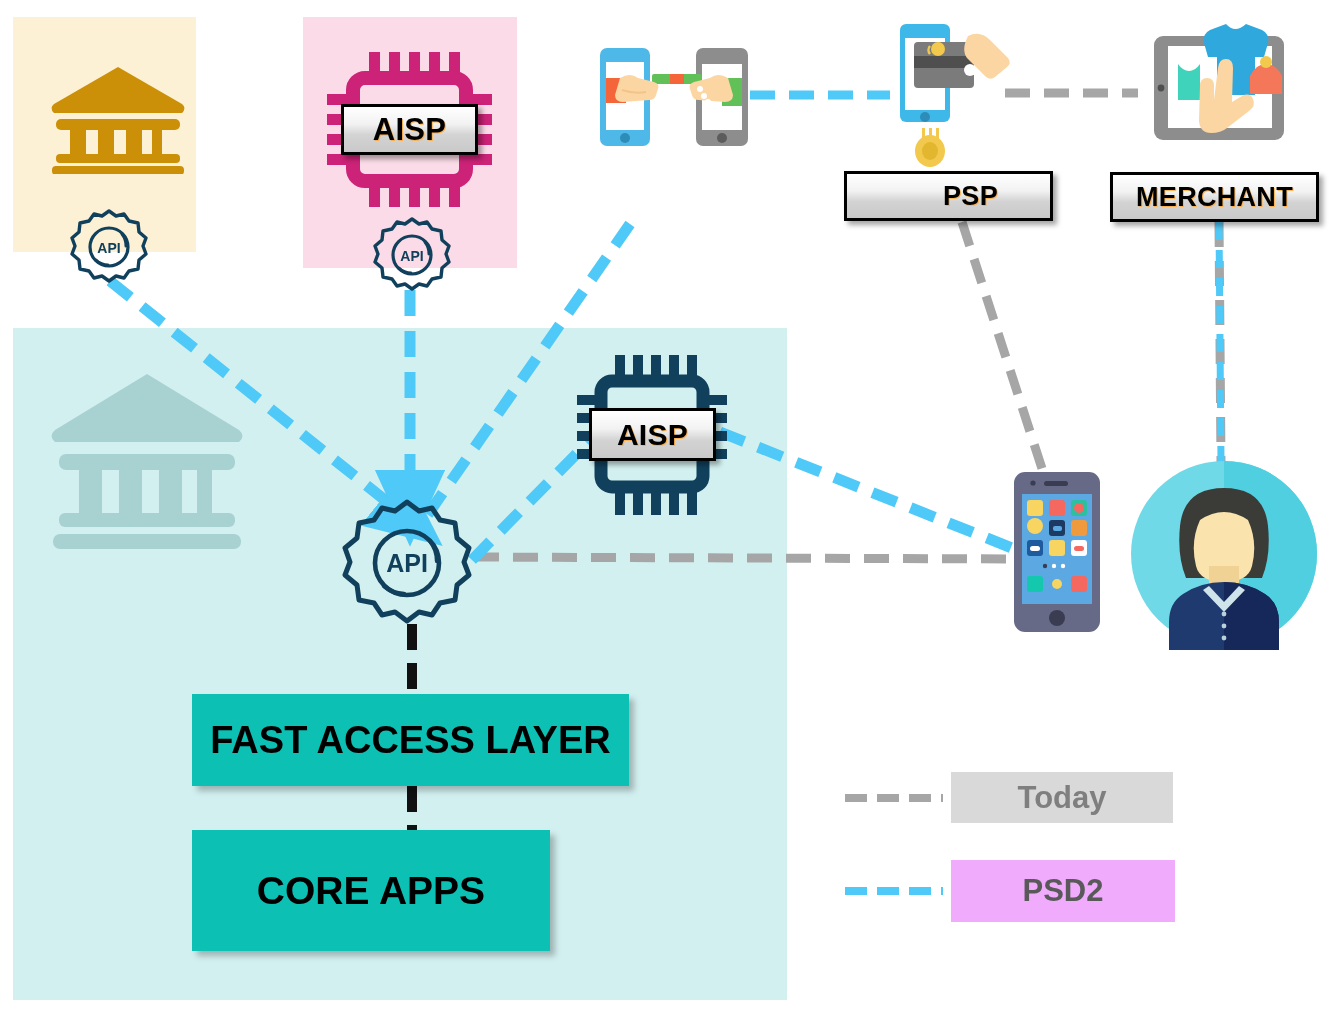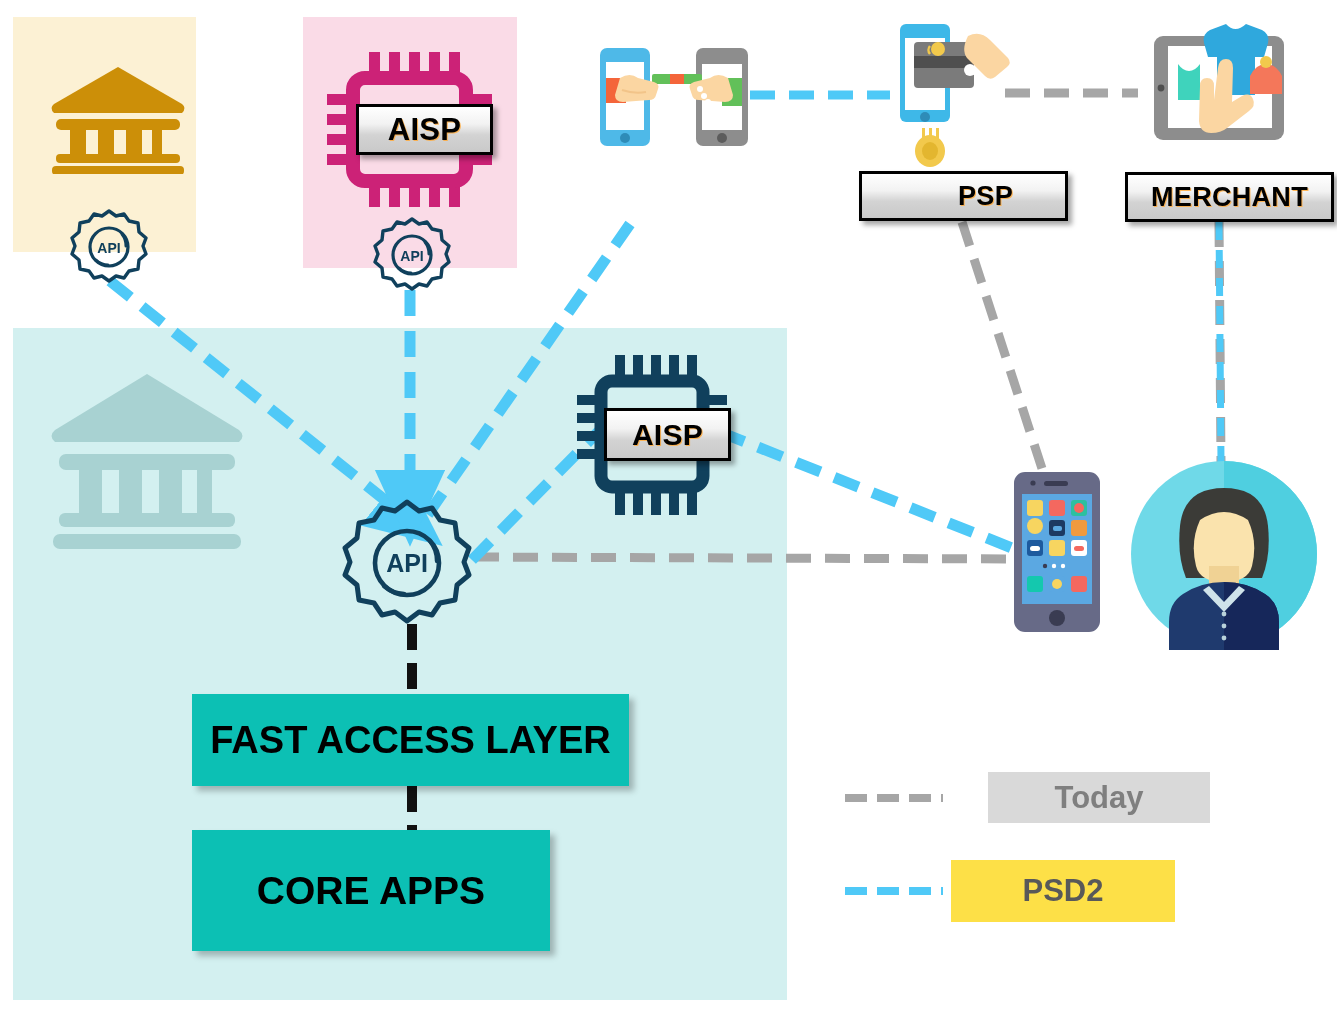--- a/index.html
+++ b/index.html
@@ -40,21 +40,20 @@
     border: 3px solid #000000;
     background: linear-gradient(to bottom, #ffffff 0%, #f2f2f2 38%, #d3d3d3 62%, #c9c9c9 100%);
     box-shadow: 4px 4px 5px rgba(0,0,0,0.35);
     display: flex;
     align-items: center;
     justify-content: center;
     color: #000000;
     font-weight: bold;
     letter-spacing: 0.3px;
     text-shadow: 1px 1px 0 rgba(255,170,60,0.85);
-    margin-left: 15px;
   }
   #plate-aisp-top    { left: 341px; top: 104px; width: 137px; height: 51px; font-size: 31px; }
   #plate-pisp        { left: 573px; top: 171px; width: 211px; height: 50px; font-size: 27px; }
   #plate-psp         { left: 844px; top: 171px; width: 209px; height: 50px; font-size: 27px; padding-left: 44px; }
   #plate-merchant    { left: 1110px; top: 172px; width: 209px; height: 50px; font-size: 27px; text-align: right; }
   #plate-aisp-core   { left: 589px; top: 408px; width: 127px; height: 53px; font-size: 30px; }
 
   
   .teal-box {
     position: absolute;
@@ -65,35 +64,35 @@
     justify-content: center;
     color: #000000;
     font-weight: bold;
   }
   #box-fast-access { left: 192px; top: 694px; width: 437px; height: 92px; font-size: 38px; }
   #box-core-apps   { left: 192px; top: 830px; width: 358px; height: 121px; font-size: 39px; }
 
   
   #legend { position: absolute; left: 845px; top: 772px; width: 340px; height: 160px; }
   .legend-row { position: absolute; display: flex; align-items: center; }
-  #legend-row-today { left: 0px; top: 0px; gap: 37px; }
+  #legend-row-today { left: 0px; top: 0px; }
   #legend-row-psd2  { left: 0px; top: 88px; }
   .legend-dash { width: 98px; height: 8px; margin-right: 8px; }
   .legend-dash.today {
     background: repeating-linear-gradient(to right, #a6a6a6 0 22px, transparent 22px 32px);
   }
   .legend-dash.psd2 {
     background: repeating-linear-gradient(to right, #4fc9f7 0 22px, transparent 22px 32px);
   }
   .legend-chip {
     display: flex; align-items: center; justify-content: center;
     font-size: 31px; font-weight: bold;
   }
   #legend-chip-today { width: 222px; height: 51px; background: #d9d9d9; color: #7f7f7f; }
-  #legend-chip-psd2  { width: 224px; height: 62px; background: #fde047; color: #595959; }
+  #legend-chip-psd2  { width: 224px; height: 62px; background: #f0abfc; color: #595959; }
 
   
   .icon-wrap { position: absolute; }
   #icon-bank-gold      { left: 48px; top: 64px;  width: 140px; height: 110px; }
   #icon-api-bank       { left: 70px; top: 208px; width: 78px;  height: 78px; }
   #icon-chip-pink      { left: 327px; top: 52px; width: 165px; height: 155px; }
   #icon-api-aisp       { left: 373px; top: 216px; width: 78px;  height: 78px; }
   #icon-pisp-phones    { left: 596px; top: 42px; width: 158px; height: 108px; }
   #icon-psp-payment    { left: 886px; top: 24px; width: 128px; height: 145px; }
   #icon-merchant-tablet{ left: 1138px; top: 20px; width: 162px; height: 150px; }

